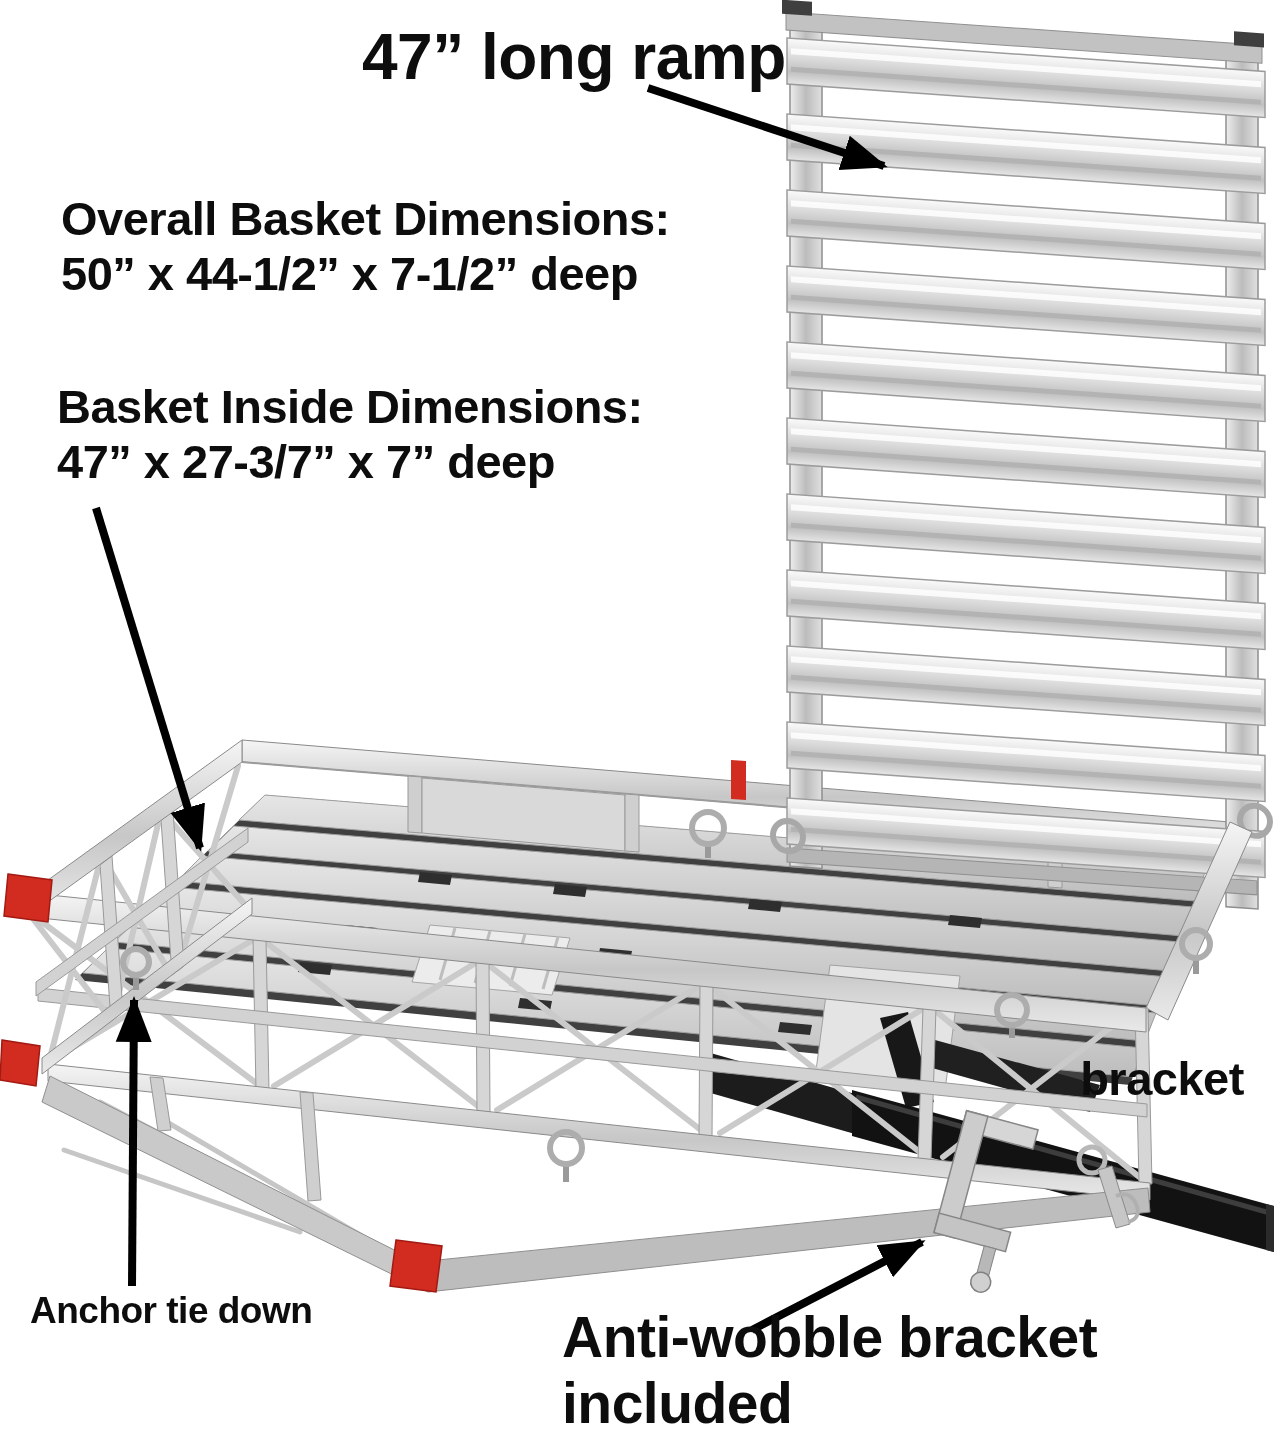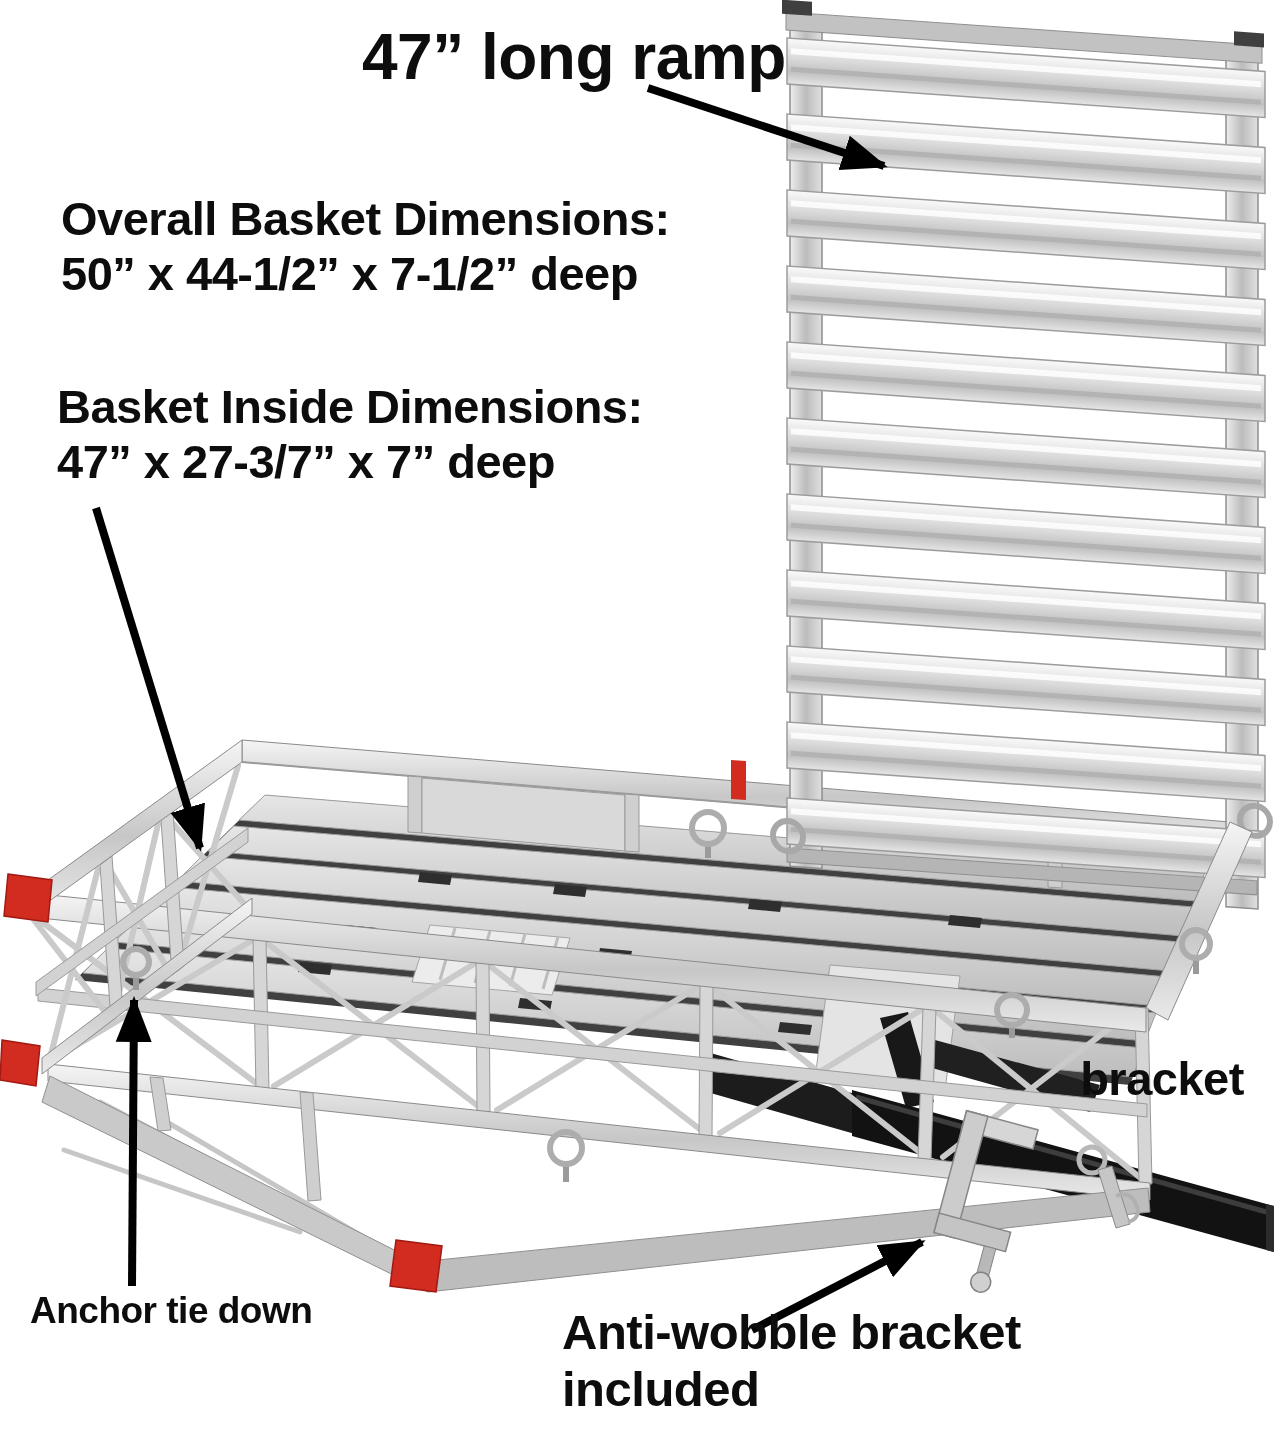--- a/index.html
+++ b/index.html
@@ -17,21 +17,21 @@
     color:#0d0d0d;
     line-height:1.16;
     letter-spacing:-0.5px;
     white-space:nowrap;
   }
   .ann-ramp{left:362px;top:20px;font-size:64px;}
   .ann-overall{left:18px;top:192px;font-size:47px;margin-left:43px;}
   .ann-inside{left:24px;top:380px;font-size:47px;margin-left:33px;}
   .ann-hitch{left:1036px;top:1052px;font-size:47px;width:252px;text-align:center;}
   .ann-anchor{left:30px;top:1290px;font-size:37px;}
-  .ann-bracket{left:562px;top:1304px;font-size:49px;}
+  .ann-bracket{left:562px;top:1304px;font-size:57px;}
 </style>
 </head>
 <body>
 
 <div class="stage">
 
   <svg width="1287" height="1444" viewBox="0 0 1287 1444">
     <defs>
       <linearGradient id="gAluH" x1="0" y1="0" x2="0" y2="1">
         <stop offset="0" stop-color="#f5f5f5"></stop>

